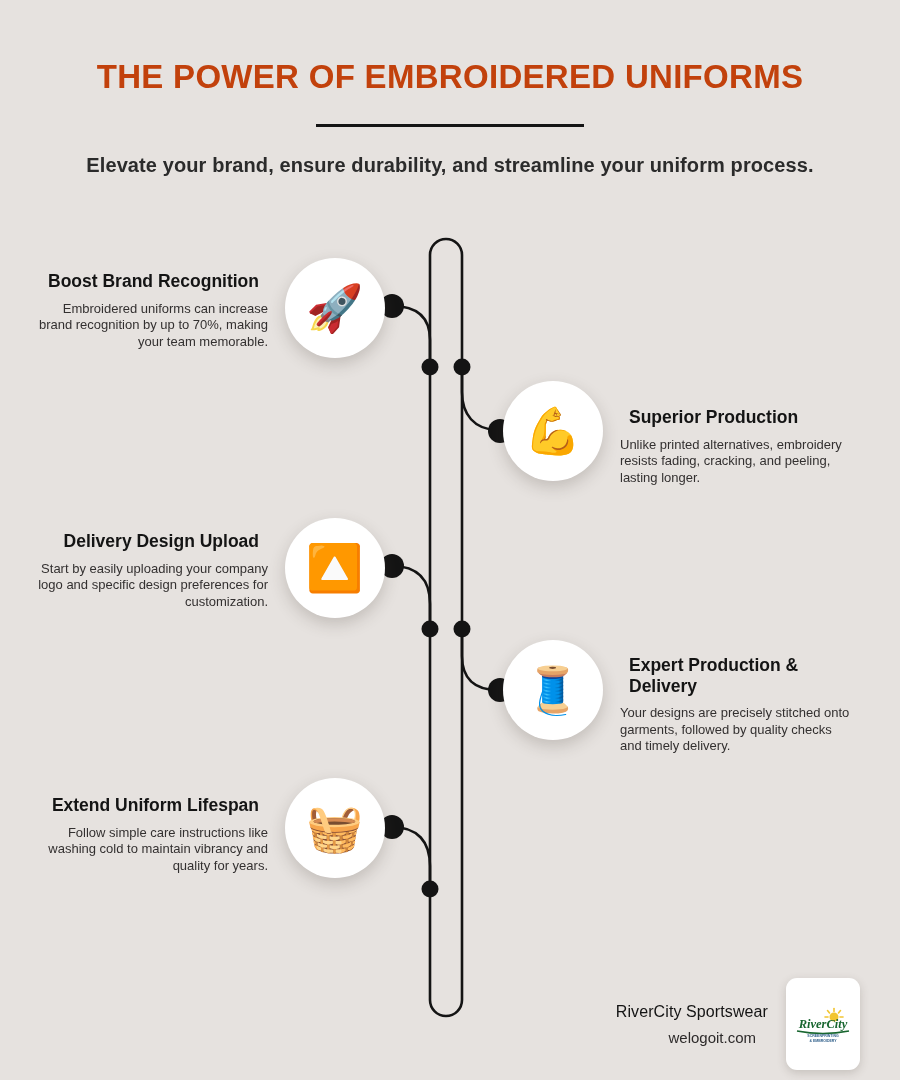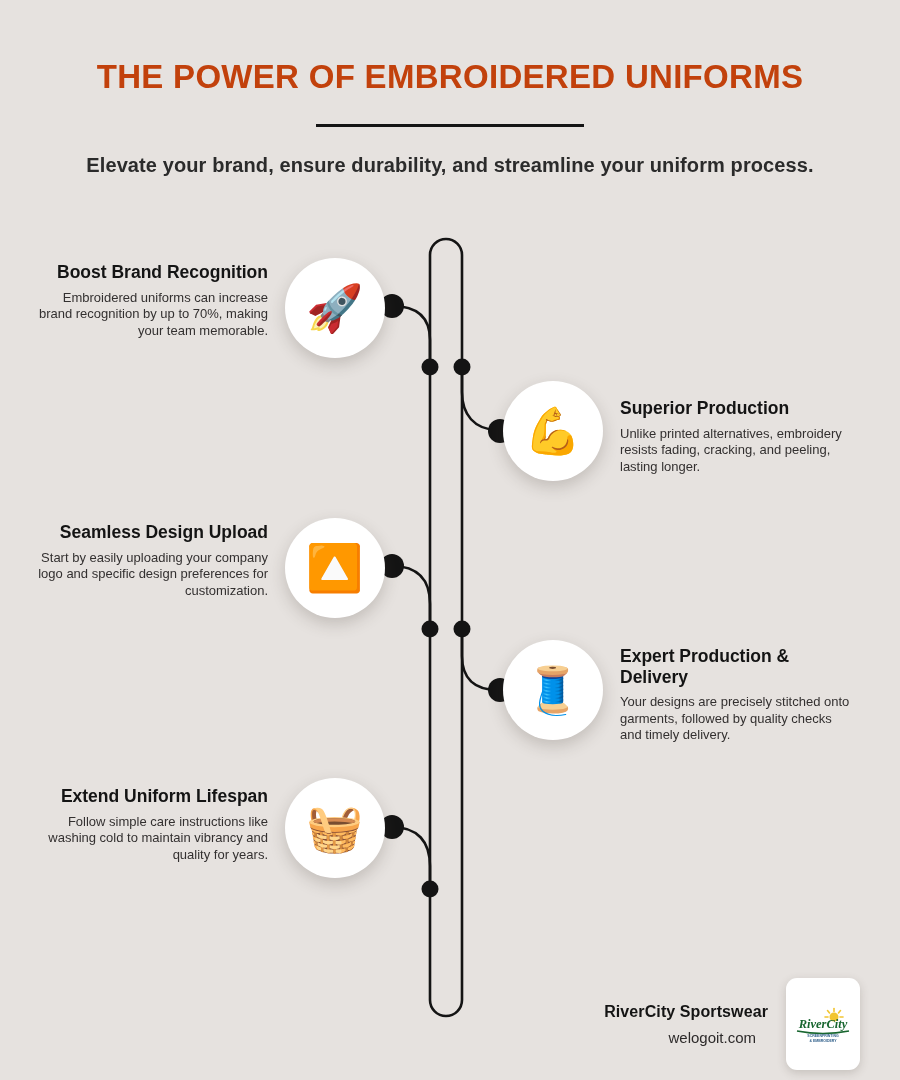--- a/index.html
+++ b/index.html
@@ -83,21 +83,21 @@
 
   
   .step-text {
     position: absolute;
     width: 232px;
   }
   .step-text.left  { text-align: right; }
   .step-text.right { text-align: left; }
 
   .step-title {
-    margin: 0;
+    margin: 9px;
     font-size: 17.5px;
     font-weight: 700;
     color: #141414;
     line-height: 1.18;
   }
   .step-desc {
     margin: 7px 0 0 0;
     font-size: 13px;
     font-weight: 400;
     color: #333030;
@@ -112,21 +112,21 @@
     width: 360px;
     display: flex;
     align-items: center;
     justify-content: flex-end;
     gap: 18px;
   }
   .footer-textblock { text-align: right; }
   .brand-name {
     margin: 0;
     font-size: 16px;
-    font-weight: 700;
+    font-weight: 400;
     color: #141414;
     letter-spacing: 0.1px;
   }
   .brand-site {
     margin: 8px 12px 0 0;
     font-size: 15px;
     font-weight: 400;
     color: #2d2a2a;
   }
   .brand-logo {
@@ -192,21 +192,21 @@
   </div>
   <div class="step-text right" style="left:620px; top:398px;">
     <h2 class="step-title">Superior Production</h2>
     <p class="step-desc">Unlike printed alternatives, embroidery resists fading, cracking, and peeling, lasting longer.</p>
   </div>
 
   <div class="icon-bubble" style="left:285px; top:518px;">
     <span class="icon-glyph">🔼</span>
   </div>
   <div class="step-text left" style="left:36px; top:522px;">
-    <h2 class="step-title">Seamless Design Upload</h2>
+    <h2 class="step-title">Delivery Design Upload</h2>
     <p class="step-desc">Start by easily uploading your company logo and specific design preferences for customization.</p>
   </div>
 
   <div class="icon-bubble" style="left:503px; top:640px;">
     <span class="icon-glyph">🧵</span>
   </div>
   <div class="step-text right" style="left:620px; top:646px;">
     <h2 class="step-title">Expert Production &amp; Delivery</h2>
     <p class="step-desc">Your designs are precisely stitched onto garments, followed by quality checks and timely delivery.</p>
   </div>

